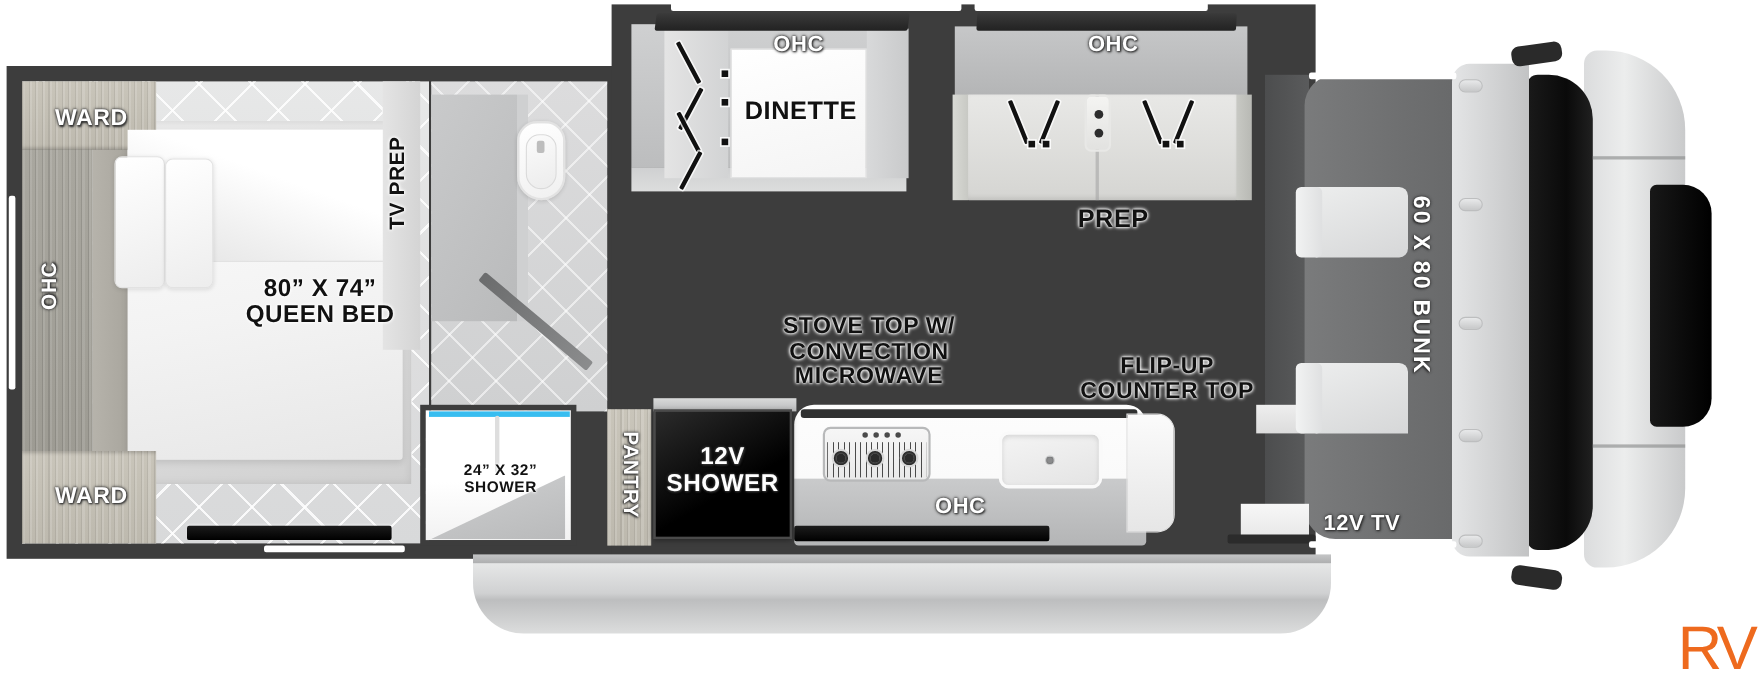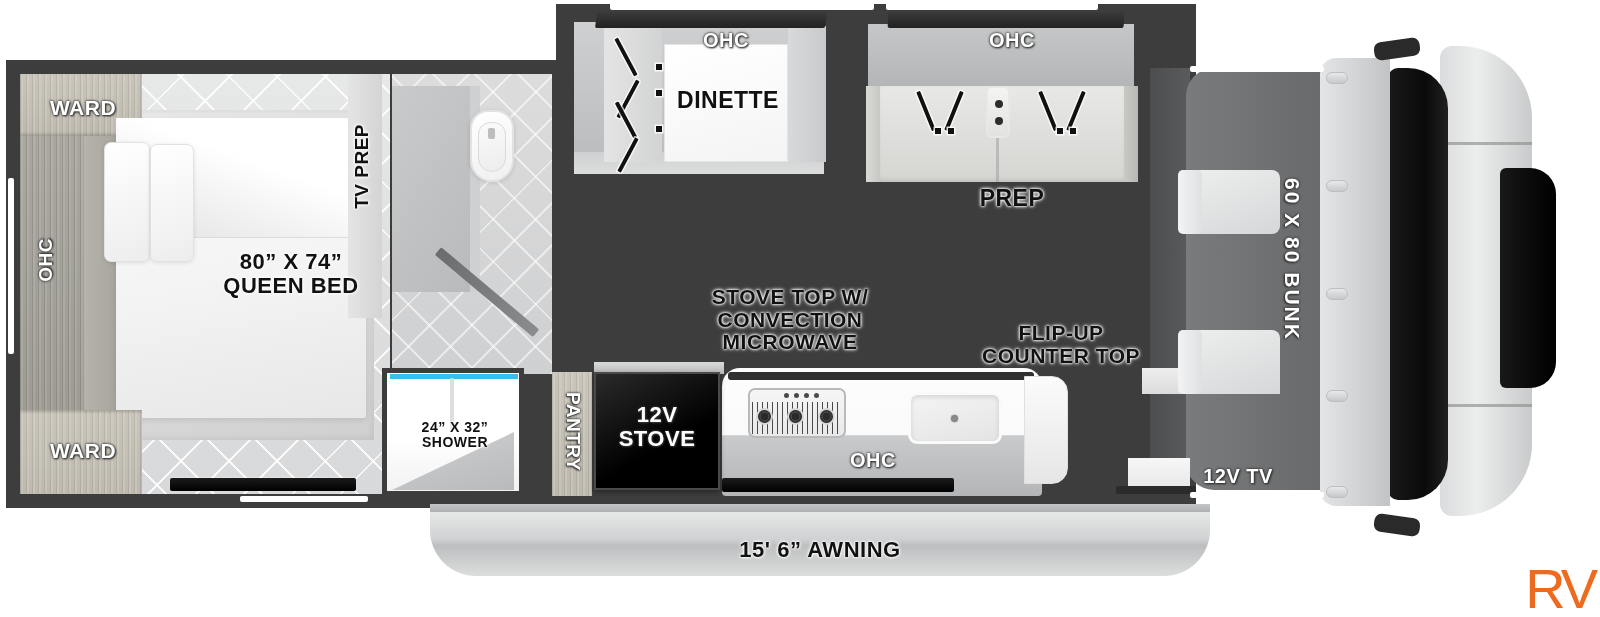--- a/index.html
+++ b/index.html
@@ -297,21 +297,21 @@
   <div class="abs" id="showerBar"></div>
   <div class="abs" id="showerDoor"></div>
   <div class="lbl" style="left:392px; top:404px; width:126px; font-size:14px;margin-top:16px;">24” X 32”
 SHOWER</div>
 
   <div class="abs woodLt" id="pantry"></div>
   <div class="lbl white vert" style="left:562px; top:392px; font-size:19px;">PANTRY</div>
   <div class="abs" id="fridgeTop"></div>
   <div class="abs" id="fridge"></div>
   <div class="lbl white" style="left:602px; top:403px; width:110px; font-size:22px;">12V
-STOVE</div>
+SHOWER</div>
 
   <div class="abs" id="galleyCab"></div>
   <div class="abs" id="galleyTop"></div>
   <div class="abs" id="stoveTop"></div>
   <div class="grate" style="left:752px; top:402px; width:90px; height:32px;"></div>
   <div class="knob" style="left:784px; top:393px;"></div>
   <div class="knob" style="left:794px; top:393px;"></div>
   <div class="knob" style="left:804px; top:393px;"></div>
   <div class="knob" style="left:814px; top:393px;"></div>
   <div class="burner" style="left:756px; top:408px; width:17px; height:17px;"></div>
@@ -397,17 +397,16 @@
 
   <div class="roofStrip" style="left:610px; top:2px; width:264px; height:8px;"></div>
   <div class="roofStrip" style="left:886px; top:2px; width:212px; height:8px;"></div>
   <div class="roofStrip" style="left:1190px; top:66px; width:134px; height:6px;"></div>
   <div class="roofStrip" style="left:1190px; top:492px; width:134px; height:6px;"></div>
   <div class="darkBar" style="left:1116px; top:486px; width:80px; height:8px;"></div>
   <div class="roofStrip" style="left:240px; top:496px; width:128px; height:6px;"></div>
 
   <div class="abs" id="awningTop"></div>
   <div class="abs" id="awning"></div>
-  <div class="lbl" style="left:646px; top:538px; width:348px; font-size:22px;">15' 6” AWNING</div>
 
   <div id="wmRV">RV</div>
 
 </div>
 
 </body></html>

